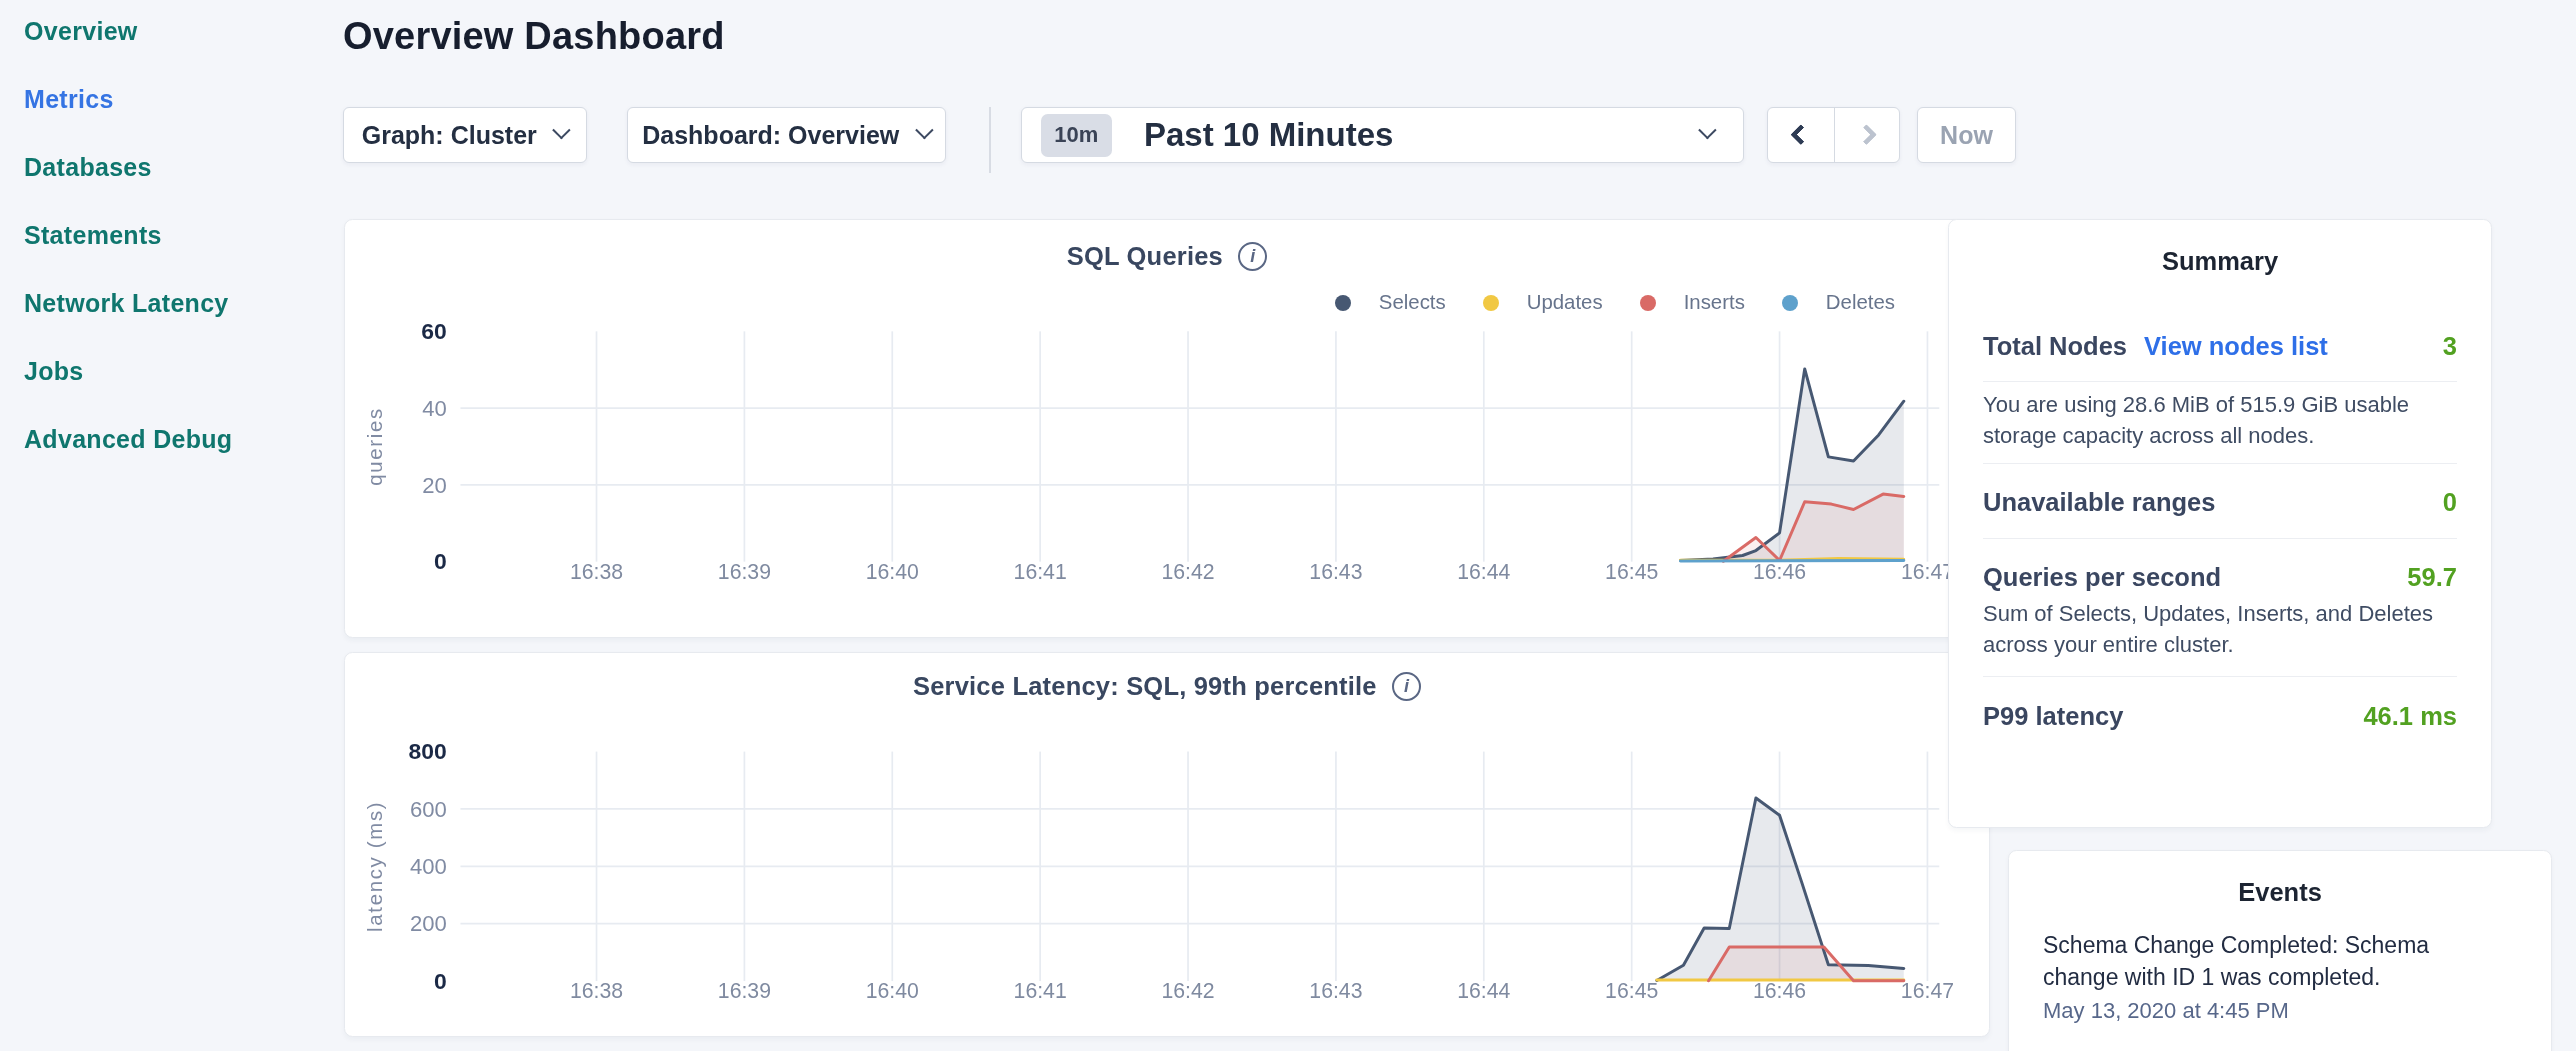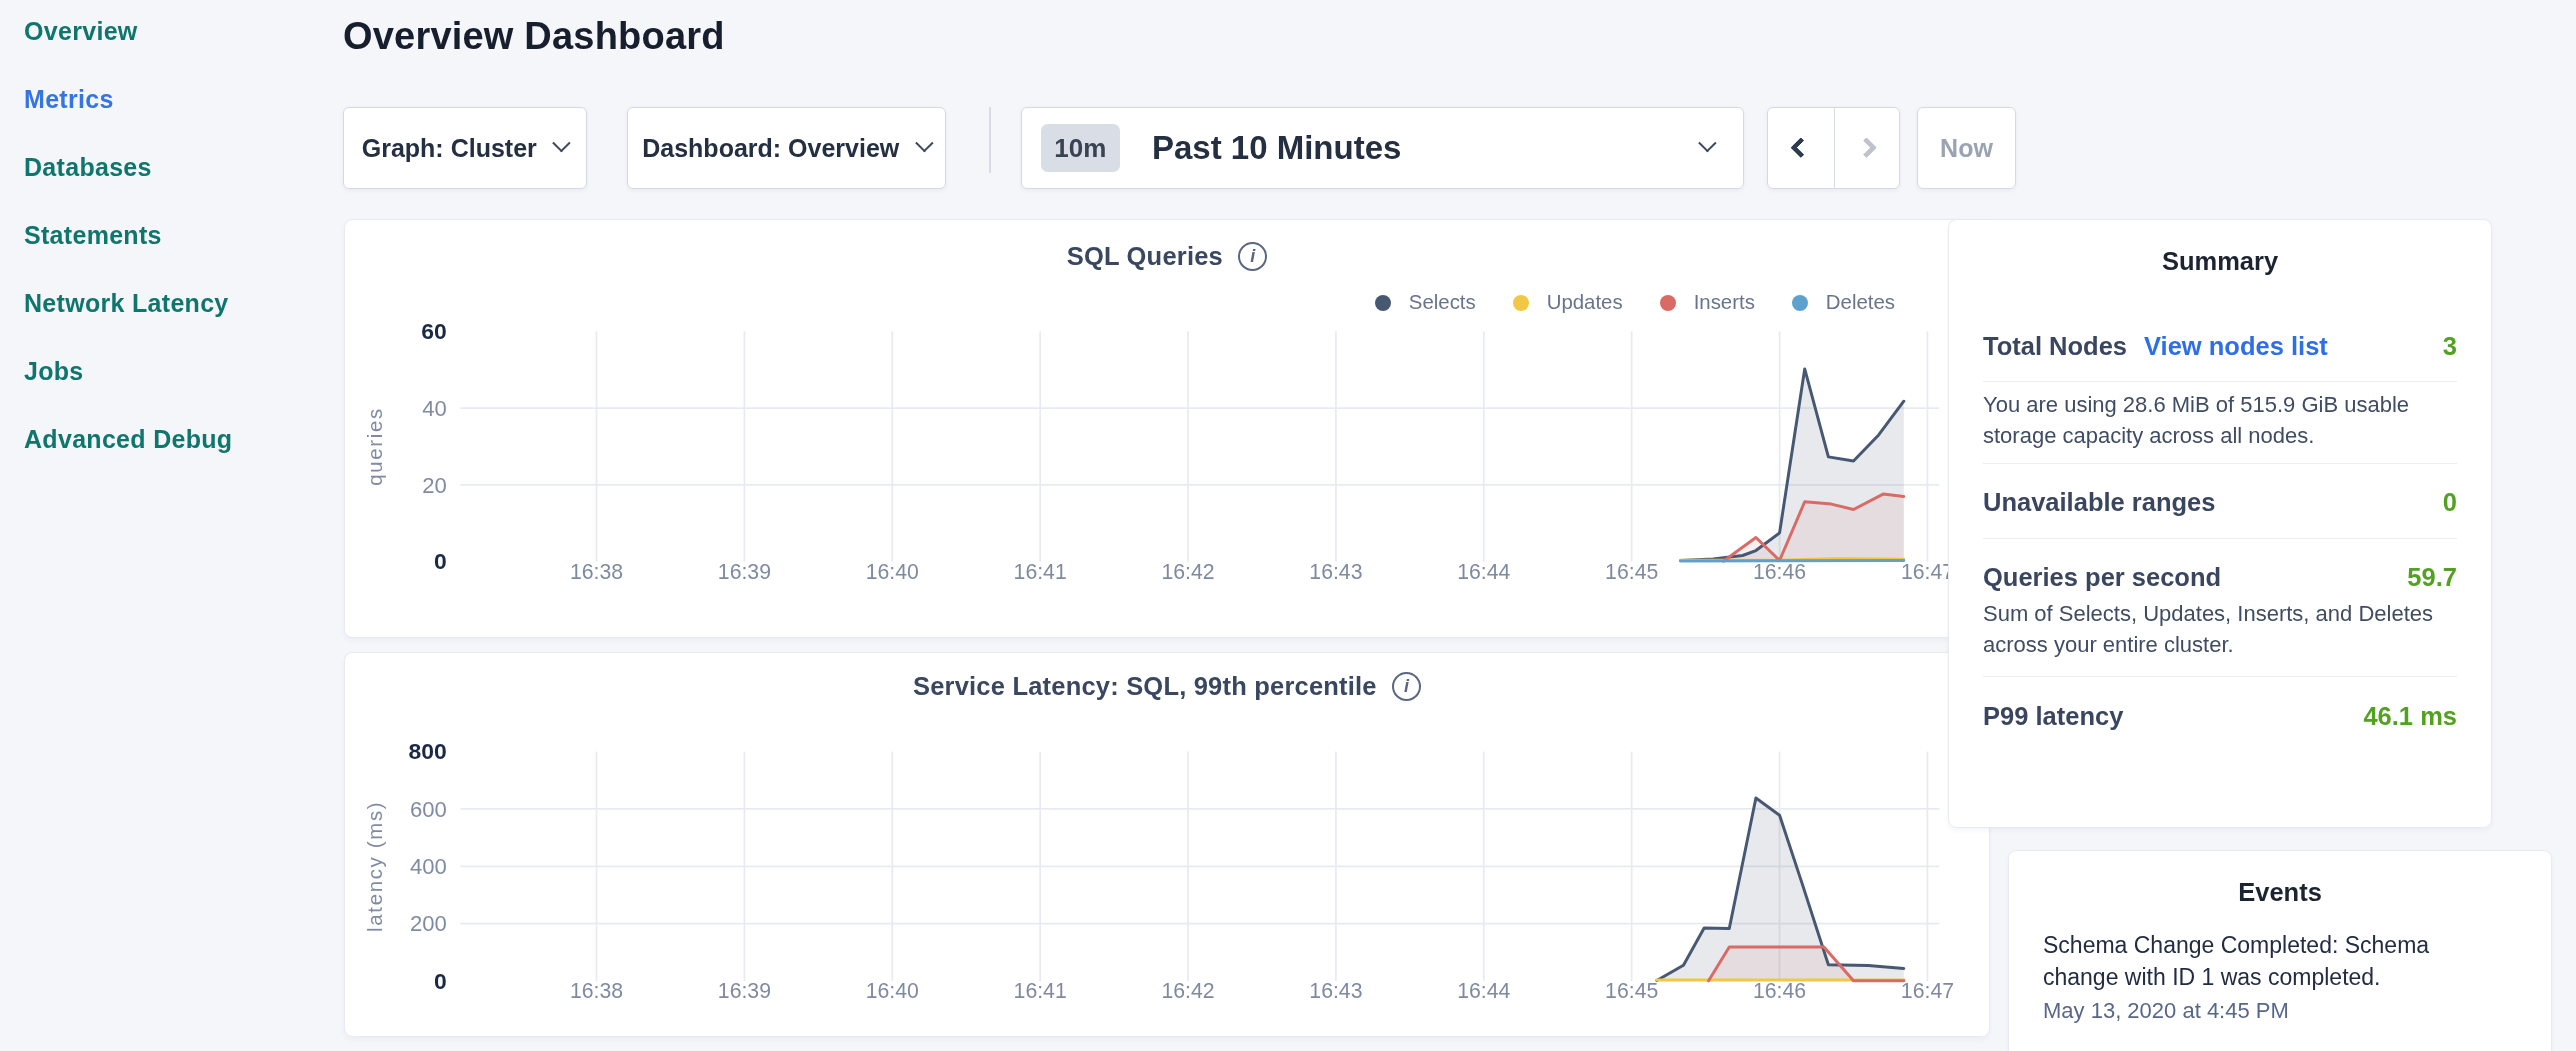--- a/index.html
+++ b/index.html
@@ -16,37 +16,37 @@
     font-size:25px; font-weight:600; color:#0f766e;
     line-height:29px; margin-bottom:39px; cursor:pointer; letter-spacing:0.3px;
   }
   .side-item.active { color:#3574e3; }
   
   .page-title {
     position:absolute; left:343px; top:15.3px;
     font-size:38px; font-weight:700; color:#171e2e; letter-spacing:0.2px;
   }
   .btnbox {
-    position:absolute; top:107px; height:82px; background:#fff;
+    position:absolute; top:107px; height:56px; background:#fff;
     border:1.7px solid #d5dae2; border-radius:6px;
     display:flex; align-items:center; justify-content:center;
     box-shadow:0 1.7px 4.3px rgba(30,48,90,.05); cursor:pointer;
   }
   .btnbox .lbl { font-size:25px; font-weight:700; color:#242f42; }
   .chev-down {
     width:12.8px; height:12.8px; border-right:2.6px solid #3c4961; border-bottom:2.6px solid #3c4961;
     transform:rotate(45deg) translate(-1.7px,-1.7px); margin-left:18.7px; margin-top:-5.1px;
   }
   .graph-dd { left:343px; width:244px; }
   .dash-dd  { left:627px; width:319px; }
   .tb-divider { position:absolute; left:989px; top:107px; width:1.7px; height:66px; background:#d8dce4; }
   .time-select { left:1021px; width:723px; justify-content:flex-start; padding:0 29px 0 18.7px; }
   .time-badge {
     background:#d9dde6; border-radius:6.8px; padding:8.5px 13.6px;
-    font-size:26px; font-weight:700; color:#3a4356;
+    font-size:22px; font-weight:700; color:#3a4356;
   }
   .time-label { font-size:33px; font-weight:700; color:#242f42; margin-left:32px; }
   .time-select .chev-down { margin-left:auto; }
   .nav-group { left:1767px; width:133px; padding:0; }
   .nav-cell { width:50%; height:100%; display:flex; align-items:center; justify-content:center; cursor:pointer; }
   .nav-cell + .nav-cell { border-left:1.7px solid #d5dae2; }
   .chev-left  { width:15.3px; height:15.3px; border-right:5.1px solid #2e3b54; border-bottom:5.1px solid #2e3b54; border-radius:1.7px; transform:rotate(135deg); }
   .chev-right { width:15.3px; height:15.3px; border-right:5.1px solid #bcc3cf; border-bottom:5.1px solid #bcc3cf; border-radius:1.7px; transform:rotate(-45deg); }
   .now-btn { left:1917px; width:99px; }
   .now-btn .lbl { color:#9aa3b2; }
@@ -60,21 +60,21 @@
   .chart-title-row {
     position:absolute; left:0; width:100%; display:flex; align-items:center; justify-content:center; gap:15.3px;
   }
   .chart-title { font-size:25.5px; font-weight:700; color:#394760; letter-spacing:0.2px; }
   .info-icon {
     width:29px; height:29px; border:2.6px solid #5a6784; border-radius:50%;
     color:#5a6784; font-size:18px; font-weight:700; font-style:italic;
     display:inline-flex; align-items:center; justify-content:center; cursor:pointer;
   }
   .legend { position:absolute; right:94px; display:flex; align-items:center; gap:37px; }
-  .legend-item { display:flex; align-items:center; gap:18px; }
+  .legend-item { display:flex; align-items:center; gap:28px; }
   .legend-dot { width:16px; height:16px; border-radius:50%; }
   .legend-label { font-size:20.4px; color:#67748c; }
   .plot-svg { position:absolute; left:0; top:0; }
   
   .summary-card { left:1948px; top:219px; width:544px; height:609px; padding:0 34px; }
   .panel-title { padding-top:27px; text-align:center; font-size:25.5px; font-weight:700; color:#1c2432; }
   .sum-row { display:flex; align-items:baseline; font-size:25.5px; font-weight:700; color:#3a4660; }
   .sum-row .val { margin-left:auto; color:#52a121; }
   .sum-link { color:#2e6fe8; margin-left:17px; cursor:pointer; }
   .sum-desc { margin-top:6.8px; width:485px; font-size:22px; font-weight:400; color:#3f4c63; line-height:31px; }

